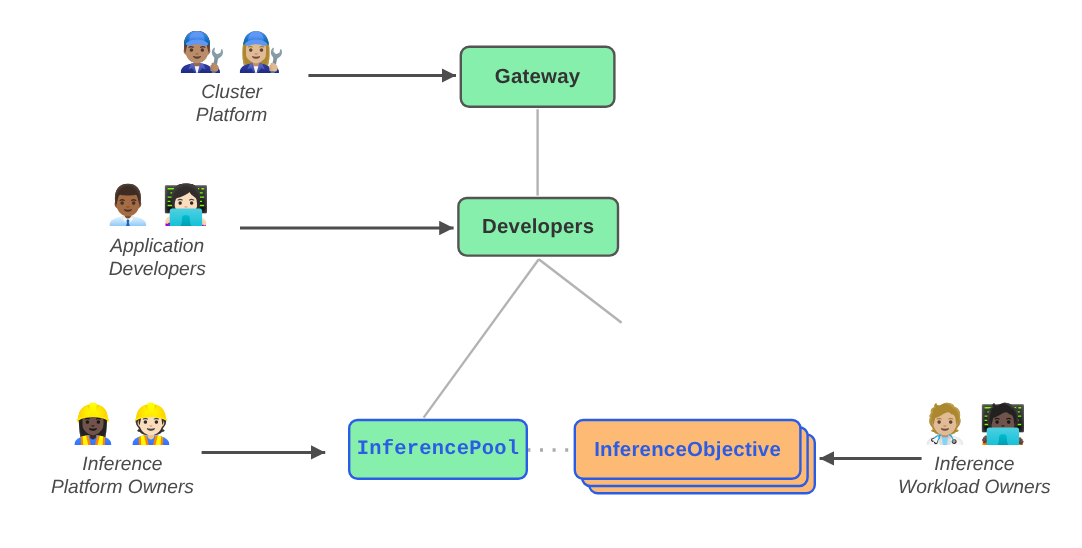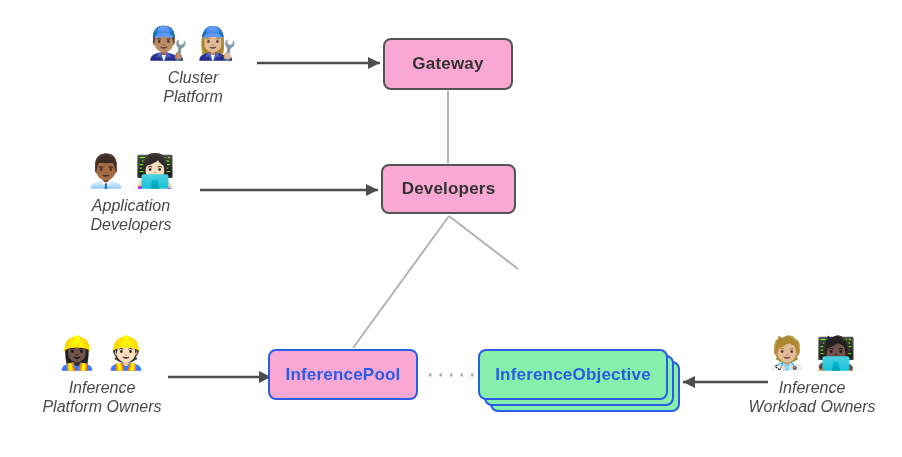--- a/index.html
+++ b/index.html
@@ -28,39 +28,39 @@
     width:902px;height:457px;
     z-index:1;
     pointer-events:none;
   }
   .node{
     position:absolute;
     z-index:2;
     display:flex;
     align-items:center;
     justify-content:center;
-    background:#f9a8d4;
+    background:#86efac;
     border:2px solid var(--border-dark);
     border-radius:8px;
     font-weight:bold;
     font-size:17px;
     color:var(--text-dark);
     letter-spacing:.2px;
   }
   .node.blue{
     border-color:var(--blue);
     color:var(--blue);
   }
   .stack{
     position:absolute;
     z-index:2;
   }
   .stack .layer{
     position:absolute;
-    background:#86efac;
+    background:#fdba74;
     border:2px solid var(--blue);
     border-radius:8px;
   }
   .stack .front{
     display:flex;
     align-items:center;
     justify-content:center;
     font-weight:bold;
     font-size:17px;
     color:var(--blue);
@@ -138,21 +138,21 @@
       <div>Inference</div>
       <div>Workload Owners</div>
     </div>
   </div>
 
   <div class="node" style="left:383px; top:38px; width:130px; height:52px;">Gateway</div>
 
   <div class="node" style="left:381px; top:164px; width:135px; height:50px;">Developers</div>
 
 
-  <div class="node blue" style="left:268px; top:349px; width:150px; height:51px;">InferencePool</div>
+  <div class="node blue" style="left:290px; top:349px; width:150px; height:51px;font-family:Liberation Mono, monospace;">InferencePool</div>
 
   <div class="stack" style="left:478px; top:349px; width:190px; height:51px;">
     <div class="layer" style="left:12px; top:12px; width:190px; height:51px;"></div>
     <div class="layer" style="left:6px; top:6px; width:190px; height:51px;"></div>
     <div class="layer front" style="left:0; top:0; width:190px; height:51px;">InferenceObjective</div>
   </div>
 
 </div>
 
 </body></html>

